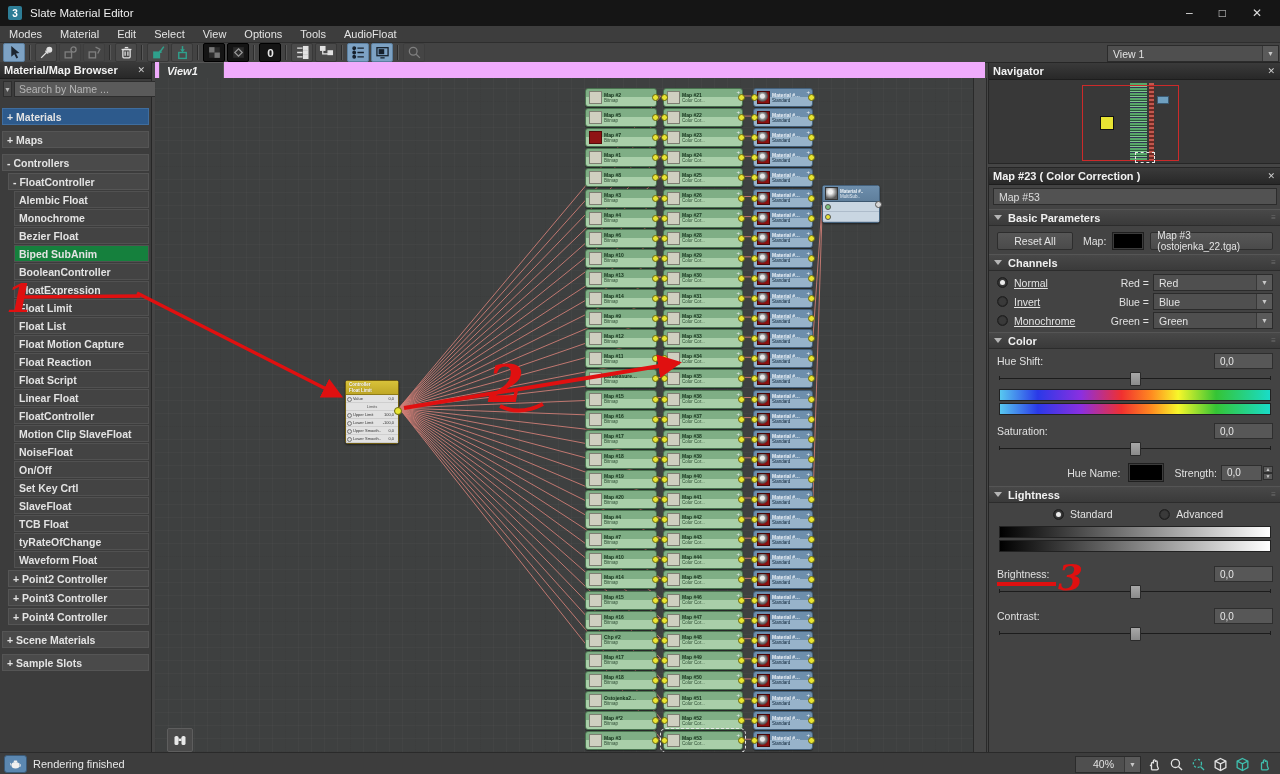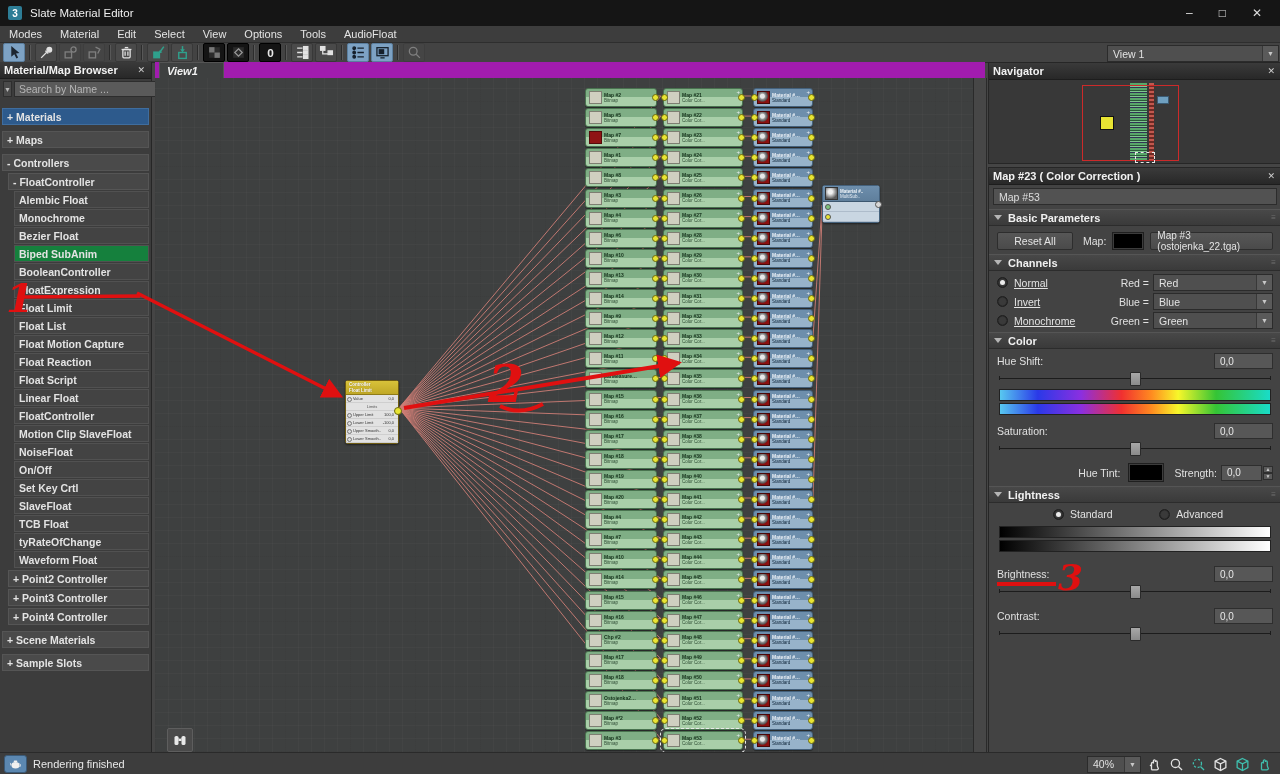--- a/index.html
+++ b/index.html
@@ -36,21 +36,21 @@
   #search-input{flex:1;height:14px;background:#5a5a5a;border:1px solid #2d2d2d;color:#c9c9c9;font-size:10.5px;padding:0 4px;font-family:"Liberation Sans",sans-serif;}
   #search-input::placeholder{color:#b5b5b5;}
   #browser-list{padding:3px 2px 0 2px;}
   .b-row{height:15px;border:1px solid #555;background:#474747;margin-bottom:1px;display:flex;align-items:center;padding:0 4px;font-weight:bold;font-size:10.5px;color:#e3e3e3;white-space:nowrap;overflow:hidden;}
   .b-row.kind-group{margin-top:6px;background:#4a4a4a;}
   .b-row.kind-sub{margin-left:6px;margin-top:2px;}
   .b-row.kind-item{margin-left:12px;background:#434343;border-color:#515151;font-weight:bold;}
   .b-row.sel-blue{background:#2d5a8c;border-color:#3f6d9e;}
   .b-row.sel-soft{background:#15803d;}
   
-  #canvas-tabs{position:absolute;left:155px;top:62px;width:830px;height:16px;background:#a21caf;border-bottom:1px solid #222;}
+  #canvas-tabs{position:absolute;left:155px;top:62px;width:830px;height:16px;background:#f0abfc;border-bottom:1px solid #222;}
   #view-tab{position:absolute;left:4px;top:0;width:56px;height:15px;background:#3e4040;border:1px solid #555;border-bottom:none;color:#f0f0f0;font-style:italic;font-weight:bold;font-size:11px;display:flex;align-items:center;padding-left:7px;}
   #canvas{position:absolute;left:155px;top:78px;width:818px;height:674px;overflow:hidden;background-color:#3e4040;
     background-image:
       repeating-linear-gradient(90deg,rgba(255,255,255,.022) 0 1px,transparent 1px 13px),
       repeating-linear-gradient(0deg,rgba(255,255,255,.022) 0 1px,transparent 1px 13px),
       repeating-linear-gradient(90deg,rgba(0,0,0,.10) 0 1px,transparent 1px 65px),
       repeating-linear-gradient(0deg,rgba(0,0,0,.10) 0 1px,transparent 1px 65px);}
   #canvas-scroll{position:absolute;left:973px;top:78px;width:12px;height:674px;background:#474747;border-left:1px solid #2a2a2a;border-right:1px solid #2a2a2a;}
   #wires{position:absolute;left:0;top:0;}
   .node{position:absolute;height:17px;border-radius:3px;display:flex;align-items:center;box-shadow:0 1px 1px rgba(0,0,0,.4);}
@@ -119,21 +119,21 @@
   .gradbar{height:10px;margin:2px 10px 0 10px;border:1px solid #222;}
   .rainbow{background:linear-gradient(90deg,#58c8f0 0%,#2a39e8 14%,#8b2fe0 30%,#f03030 45%,#ff8a20 56%,#f7f72a 66%,#35c435 80%,#19dcc8 100%);}
   .grayscale{background:linear-gradient(90deg,#000,#fff);}
   .spinner{width:10px;height:14px;display:flex;flex-direction:column;margin-left:1px;}
   .spinner span{flex:1;background:#5a5a5a;border:1px solid #2e2e2e;color:#cfcfcf;font-size:5px;line-height:5px;display:flex;align-items:center;justify-content:center;}
   
   #statusbar{position:absolute;left:0;top:752px;width:1280px;height:22px;background:#3d3d3d;border-top:1px solid #2a2a2a;display:flex;align-items:center;}
   #render-badge{width:21px;height:16px;margin:0 6px 0 4px;background:#5b87b0;border:1px solid #3a5a78;border-radius:3px;display:flex;align-items:center;justify-content:center;}
   #status-msg{font-size:11px;color:#e8e8e8;}
   #status-right{margin-left:auto;display:flex;align-items:center;gap:4px;padding-right:6px;}
-  #zoom-combo{width:52px;}
+  #zoom-combo{width:52px;padding-left:12px;}
   .sbtn{width:19px;height:17px;display:flex;align-items:center;justify-content:center;}
   
   #annotations{position:absolute;left:0;top:0;pointer-events:none;z-index:60;}
 </style>
 </head>
 <body>
 
 <div id="app">
 
   <div id="titlebar">
@@ -1519,21 +1519,21 @@
       <span class="plabel">Saturation:</span>
       <div class="valbox" style="margin-left:auto;">0,0</div>
     </div>
     <div class="slider">
       <div class="track"></div>
         <div class="tick" style="left:0;"></div>
         <div class="tick" style="right:0;"></div>
       <div class="handle" style="left:calc(50% - 5px);"></div>
     </div>
     <div class="prow" style="margin-top:8px;justify-content:flex-end;">
-      <span class="plabel">Hue Tint:</span>
+      <span class="plabel">Hue Name:</span>
       <div class="swatch" style="width:34px;height:17px;margin-left:8px;"></div>
       <span class="plabel" style="margin-left:10px;">Strength:</span>
       <div class="valbox" style="width:34px;margin-left:4px;">0,0</div>
       <div class="spinner">
           <span>▲</span>
           <span>▼</span>
         </div>
     </div>
 
     <div class="rollout-header">

